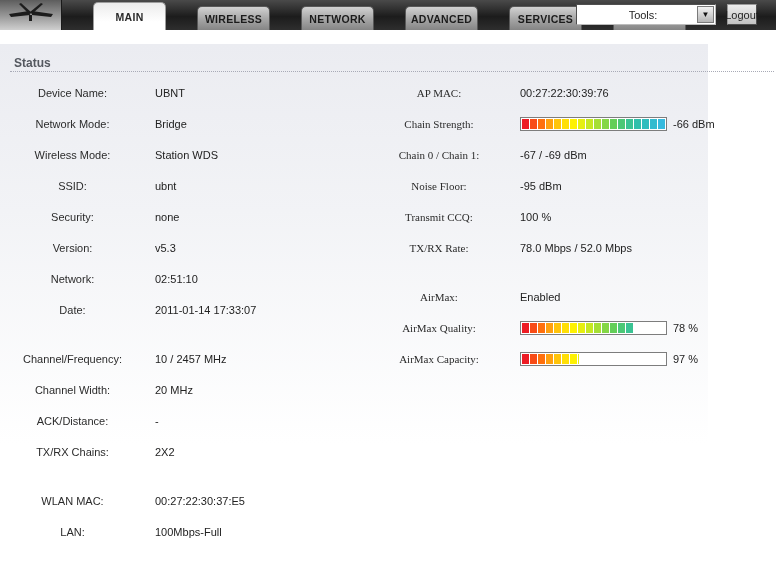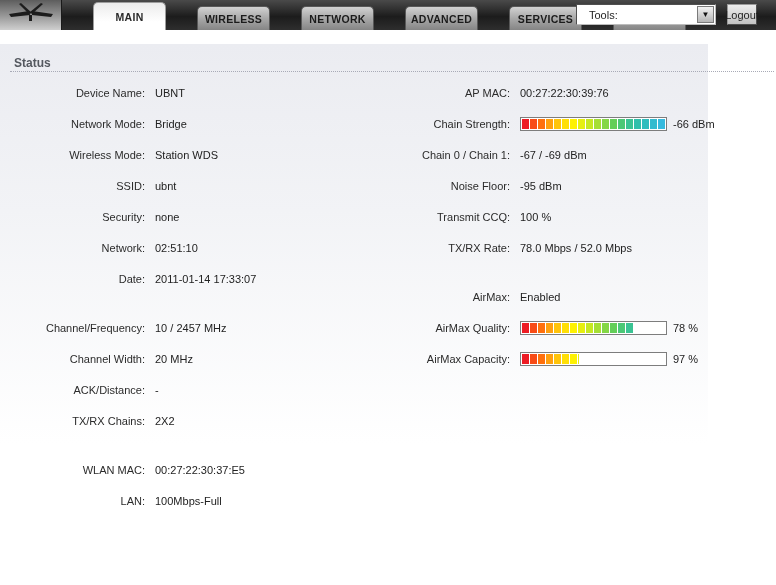--- a/index.html
+++ b/index.html
@@ -37,21 +37,21 @@
   .tab.active {
     height:28px; border-color:#9d9d9d;
     background:linear-gradient(180deg,#ececec 0%,#ffffff 70%);
     color:#2a2a2a;
   }
   .tools-select {
     position:absolute; left:576px; top:4px; width:140px; height:21px;
     background:#fff; border:1px solid; border-color:#4f4f4f #bcbcbc #bcbcbc #4f4f4f;
     display:flex; align-items:center; font-size:11px; cursor:pointer;
   }
-  .tools-select .sel-text { flex:1; padding-left:12px; color:#1f1f1f; }
+  .tools-select .sel-text { flex:1; padding-left:12px; color:#1f1f1f;text-align:center; }
   .tools-select .sel-arrow {
     width:17px; height:17px; margin-right:1px; flex:none;
     background:linear-gradient(180deg,#f2f2f2,#b5b5b5);
     border:1px solid #7a7a7a;
     display:flex; align-items:center; justify-content:center;
     font-size:8px; color:#111;
   }
   .logout-btn {
     position:absolute; left:727px; top:4px; width:30px; height:21px;
     background:linear-gradient(180deg,#ececec 0%,#c2c2c2 100%);
@@ -70,23 +70,23 @@
     font-size:12px; font-weight:bold; color:#54585f;
   }
   .dotted-rule {
     position:absolute; top:27px; left:10px; width:764px;
     border-bottom:1px dotted #a8aab6; height:1px;
   }
   .col { position:absolute; top:33px; font-size:11px; color:#2b2b2b; }
   .col-left  { left:0;  width:368px; }
   .col-right { left:368px; width:408px; }
   .row { height:31px; display:flex; align-items:center; }
-  .row .lbl { flex:none; text-align:right; padding-right:10px; color:#2b2b2b; }
+  .row .lbl { flex:none; text-align:center; padding-right:10px; color:#2b2b2b; }
   .col-left  .row .lbl { width:155px; }
-  .col-right .row .lbl { width:152px; }
+  .col-right .row .lbl { width:152px;font-family:Liberation Serif, serif; }
   .row .val { white-space:nowrap; color:#222; }
   .spacer { height:18px; }
 
   
   .meter {
     flex:none; width:147px; height:14px; padding:1px;
     border:1px solid #7d7d7d; background:#fff; margin-right:6px;
   }
   .meter-fill { height:10px; overflow:hidden; white-space:nowrap; font-size:0; }
   .seg { display:inline-block; width:7px; height:10px; margin-right:1px; }
@@ -141,20 +141,24 @@
       </div>
       <div class="row">
         <span class="lbl">SSID:</span>
         <span class="val">ubnt</span>
       </div>
       <div class="row">
         <span class="lbl">Security:</span>
         <span class="val">none</span>
       </div>
       <div class="row">
+        <span class="lbl">Version:</span>
+        <span class="val">v5.3</span>
+      </div>
+      <div class="row">
         <span class="lbl">Network:</span>
         <span class="val">02:51:10</span>
       </div>
       <div class="row">
         <span class="lbl">Date:</span>
         <span class="val">2011-01-14 17:33:07</span>
       </div>
       <div class="spacer"></div>
       <div class="row">
         <span class="lbl">Channel/Frequency:</span>

